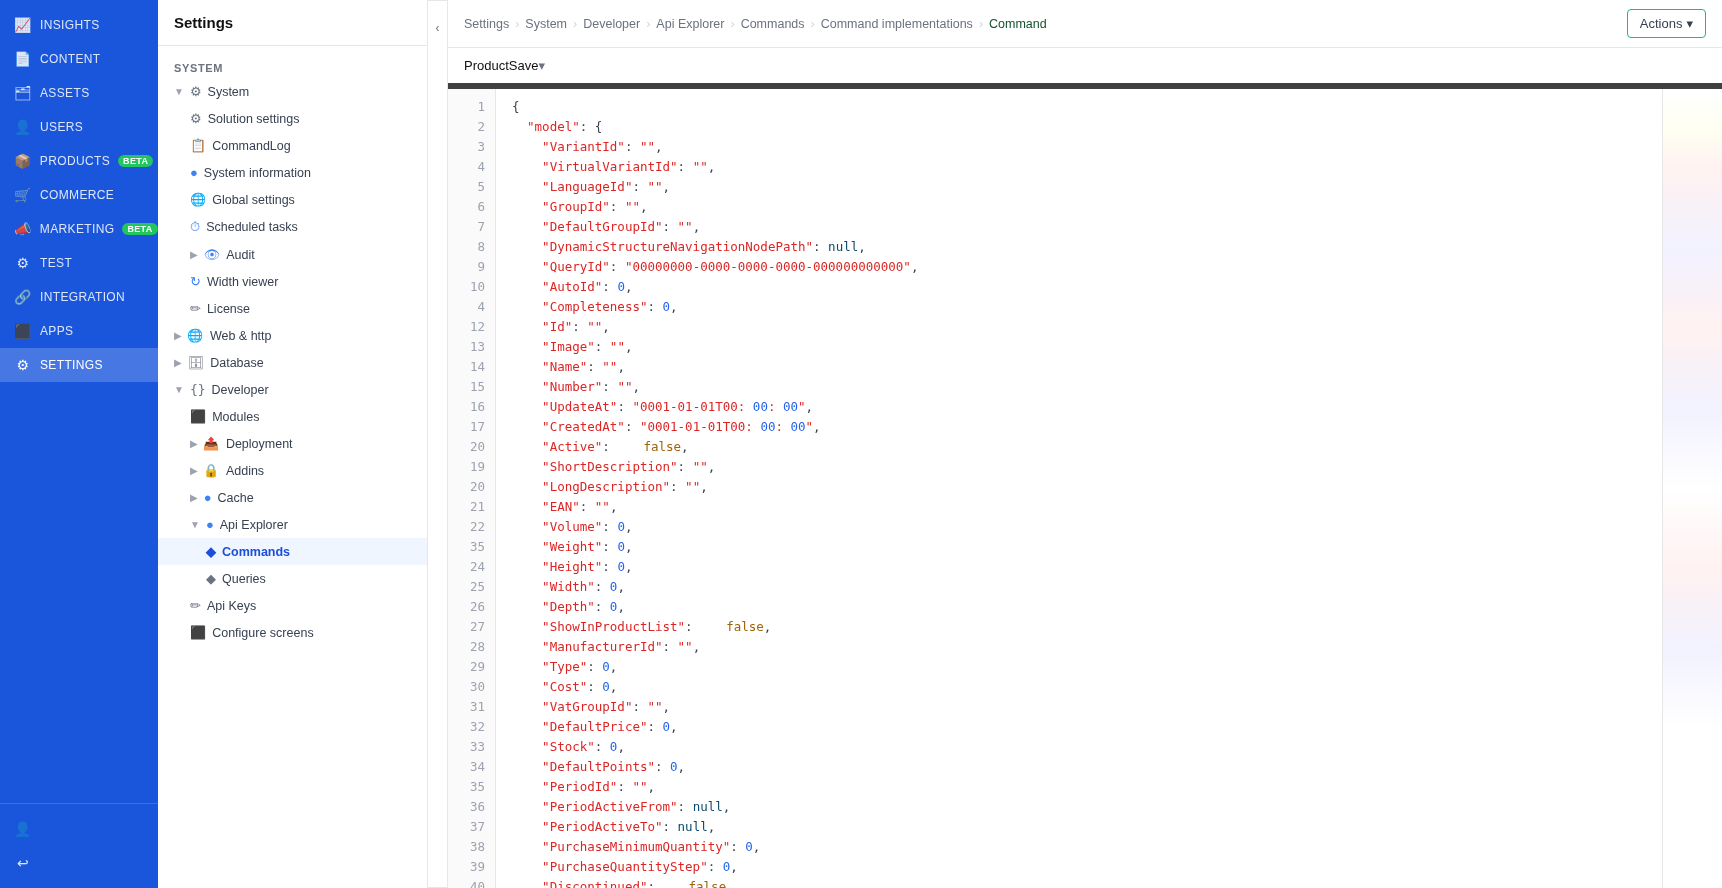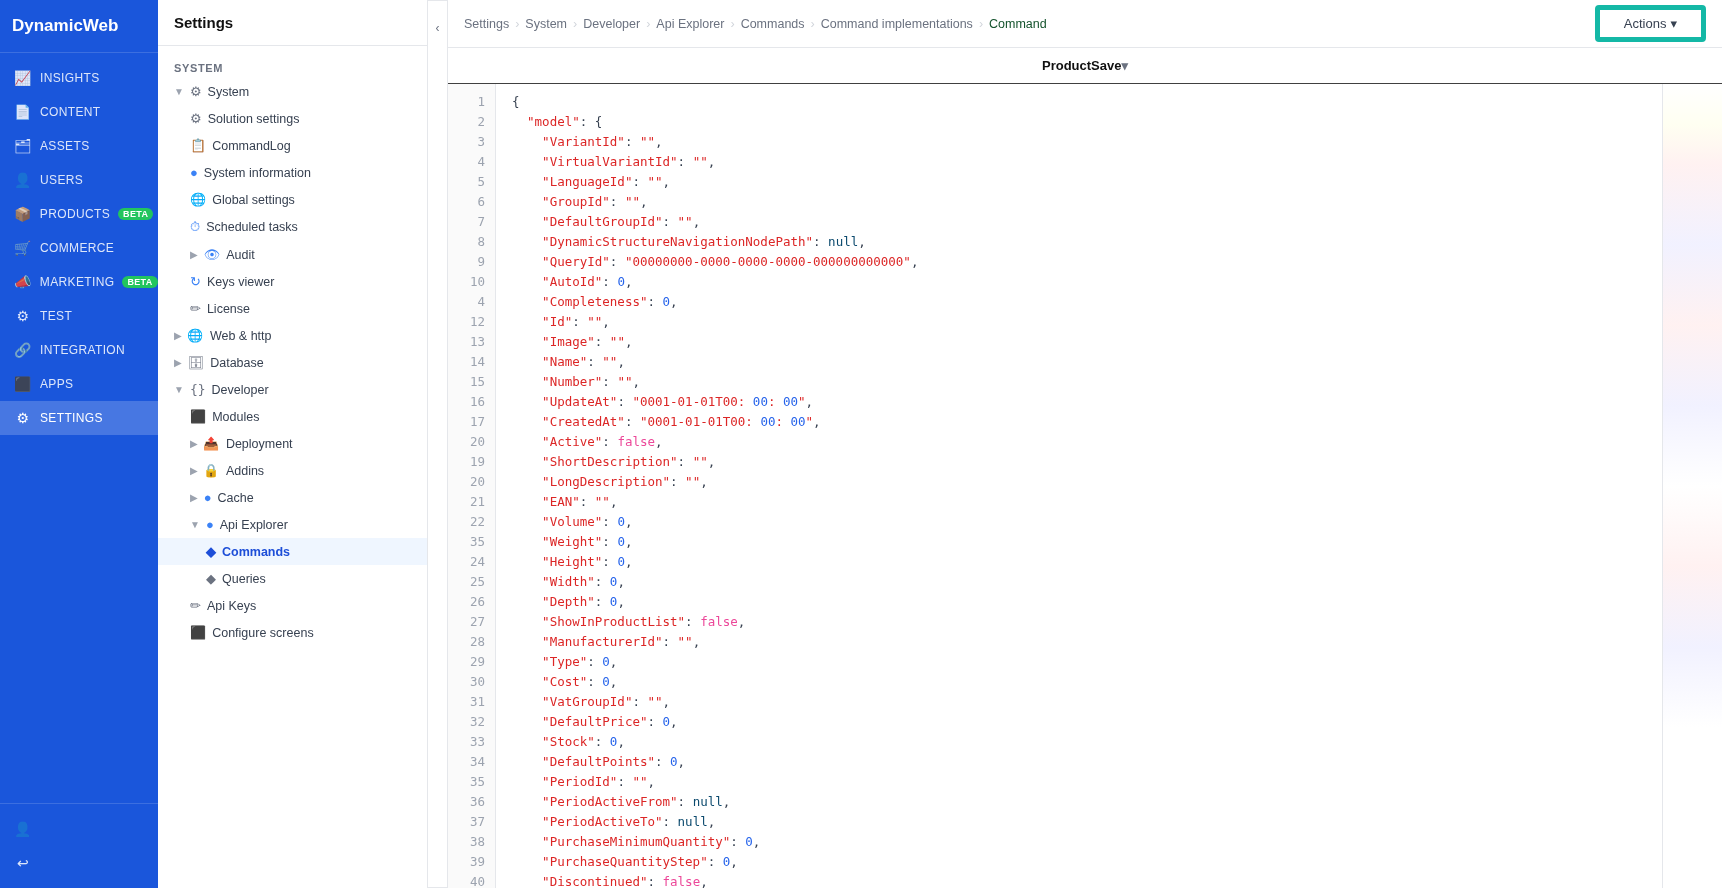--- a/index.html
+++ b/index.html
@@ -140,44 +140,44 @@
       color: #6b7280;
       flex: 1;
     }
     .breadcrumb-sep { color: #d1d5db; }
     .breadcrumb-current { color: #14532d; font-weight: 500; }
     .breadcrumb a { color: #6b7280; text-decoration: none; }
     .actions-btn {
       display: flex;
       align-items: center;
       gap: 4px;
-      padding: 6px 24px;
-      border: 5px solid #14b8a6;
+      padding: 6px 12px;
+      border: 1px solid #14b8a6;
       background: white;
       border-radius: 4px;
       cursor: pointer;
       font-size: 13px;
       color: #374151;
     }
 
     
     .code-area {
       flex: 1;
       overflow: hidden;
       display: flex;
       flex-direction: column;
     }
     .code-title-bar {
       display: flex;
       align-items: center;
-      justify-content: center;
+      justify-content: flex-start;
       padding: 10px 16px;
-      border-bottom: 1px solid #404040;
+      border-bottom: 6px solid #404040;
       font-size: 13px;
-      font-weight: 700;
+      font-weight: 400;
       color: #111;
     }
     .code-content {
       flex: 1;
       overflow-y: auto;
       display: flex;
       font-family: 'Consolas', 'Monaco', monospace;
       font-size: 12.5px;
       line-height: 1.6;
     }
@@ -194,21 +194,21 @@
     .code-lines {
       flex: 1;
       padding: 8px 0 8px 16px;
       overflow-x: auto;
     }
     .code-line { white-space: pre; color: #374151; }
     .c-brace { color: #374151; }
     .c-key { color: #dc2626; }
     .c-str { color: #dc2626; }
     .c-num { color: #2563eb; }
-    .c-bool { color: #ec4899; }
+    .c-bool { color: #a16207; margin-left: 26px; }
     .c-null { color: #0c4a6e; }
 
     
     .minimap {
       width: 60px;
       background: #fff;
       border-left: 1px solid #e5e7eb;
       overflow: hidden;
       position: relative;
     }
@@ -224,21 +224,20 @@
 
     
     ::-webkit-scrollbar { width: 6px; height: 6px; }
     ::-webkit-scrollbar-track { background: #f1f1f1; }
     ::-webkit-scrollbar-thumb { background: #c1c1c1; border-radius: 3px; }
   </style>
 </head>
 <body>
 
 <div class="sidebar">
-  <div class="sidebar-logo">DynamicWeb</div>
   <div class="sidebar-nav">
     <div class="sidebar-item">
       <span class="icon">📈</span>
       <span>INSIGHTS</span>
     </div>
     <div class="sidebar-item">
       <span class="icon">📄</span>
       <span>CONTENT</span>
     </div>
     <div class="sidebar-item">
@@ -322,21 +321,21 @@
         <span class="icon" style="color:#3b82f6;">⏱</span>
         <span>Scheduled tasks</span>
       </div>
       <div class="tree-item indent1">
         <span class="toggle-icon">▶</span>
         <span class="icon" style="color:#3b82f6;">👁</span>
         <span>Audit</span>
       </div>
       <div class="tree-item indent1">
         <span class="icon" style="color:#3b82f6;">↻</span>
-        <span>Keys viewer</span>
+        <span>Width viewer</span>
       </div>
       <div class="tree-item indent1">
         <span class="icon">✏</span>
         <span>License</span>
       </div>
 
       <div class="tree-item">
         <span class="toggle-icon">▶</span>
         <span class="icon">🌐</span>
         <span>Web &amp; http</span>

